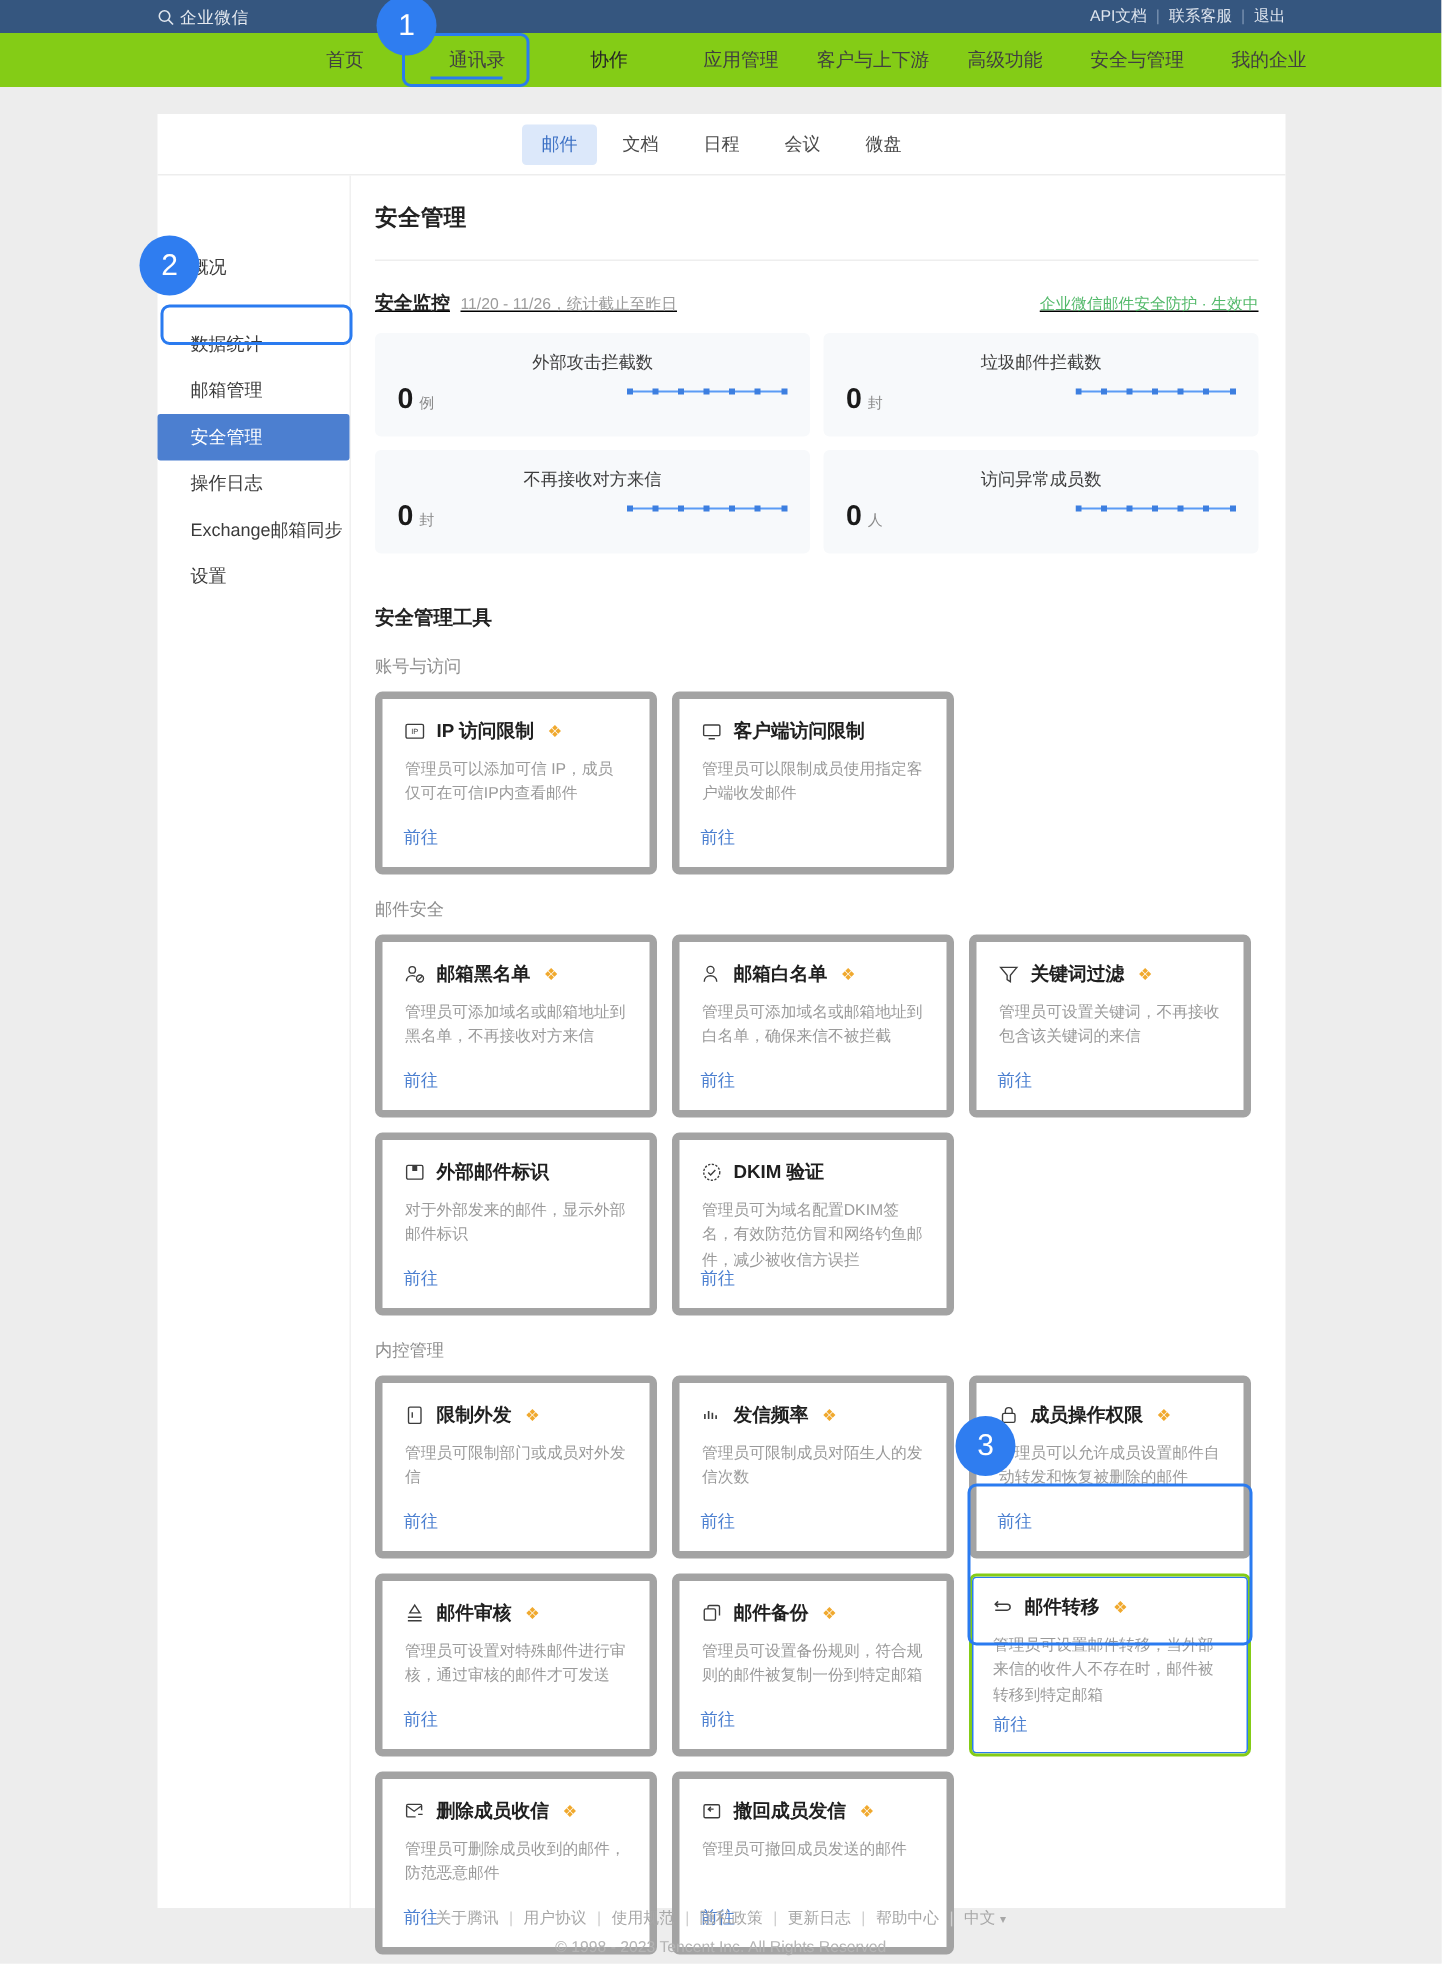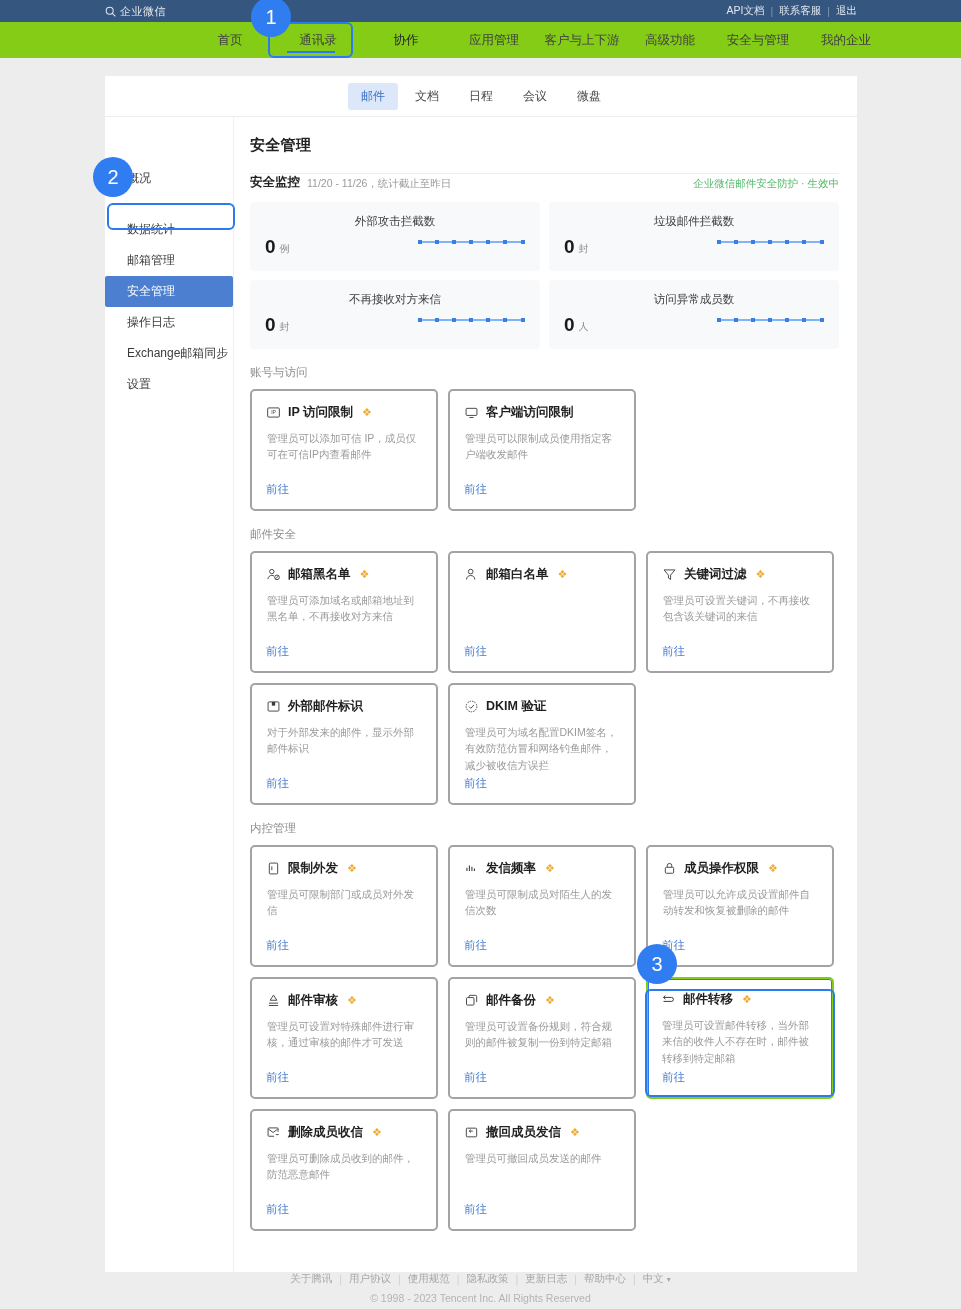--- a/index.html
+++ b/index.html
@@ -73,21 +73,21 @@
 
   
   .content { flex: 1; padding: 0 18px 0 16px; }
   .content-title {
     font-size: 15px; font-weight: bold; color: #222; padding: 19px 0 0 0;
     letter-spacing: .3px;
   }
   .title-rule { border-bottom: 1px solid #eeeeee; margin-top: 18px; }
 
   .monitor-head {
-    display: flex; align-items: flex-end; 
+    display: flex; align-items: center; margin-top: 20px; text-decoration: underline;
   }
   .monitor-title { font-size: 12.5px; font-weight: bold; color: #222; }
   .monitor-range { font-size: 10.5px; color: #9b9b9b; margin-left: 7px; }
   .monitor-status { margin-left: auto; font-size: 10.5px; color: #53b96a; }
 
   .stat-grid {
     display: grid; grid-template-columns: 1fr 1fr; gap: 9px; margin-top: 11px; text-align: center;
   }
   .stat-card {
     background: #f7f9fb; border-radius: 4px; height: 69px;
@@ -100,21 +100,21 @@
   .spark { position: absolute; right: 14px; bottom: 21px; }
 
   
   .tools-title {
     font-size: 13px; font-weight: bold; color: #222; margin-top: 34px;
   }
   .group-label { font-size: 11.5px; color: #8d8d8d; margin: 16px 0 9px 0; }
   .cards { display: flex; gap: 10px; flex-wrap: wrap; }
   .card {
     width: 188px; min-height: 122px; background: #fff;
-    border: 2px solid #a3a3a3; border-radius: 5px; padding: 13px 14px 0 14px;
+    border: 5px solid #a3a3a3; border-radius: 5px; padding: 13px 14px 0 14px;
     position: relative;
   }
   .card-head { display: flex; align-items: center; gap: 7px; }
   .card-icon { width: 15px; height: 15px; color: #3c3c3c; flex: 0 0 15px; }
   .card-icon svg { display: block; }
   .card-title { font-size: 12.5px; font-weight: bold; color: #1f1f1f; }
   .vip { color: #f0a92e; font-size: 11px; margin-left: 2px; font-weight: bold; }
   .card-desc {
     font-size: 10.5px; color: #9a9a9a; line-height: 1.55; margin-top: 9px;
     padding-left: 1px;
@@ -304,20 +304,21 @@
                 <rect x="34" y="2" width="4" height="4" fill="#3d7fe0"></rect>
                   <rect x="51" y="2" width="4" height="4" fill="#3d7fe0"></rect>
                 <rect x="68" y="2" width="4" height="4" fill="#3d7fe0"></rect>
                   <rect x="85" y="2" width="4" height="4" fill="#3d7fe0"></rect>
                 <rect x="103" y="2" width="4" height="4" fill="#3d7fe0"></rect>
               </svg>
             </span>
           </div>
         </div>
 
+        <div class="tools-title">安全管理工具</div>
 
         <div class="group-label">账号与访问</div>
         <div class="cards">
 
           <div class="card">
             <div class="card-head">
               <span class="card-icon">
                 <svg width="15" height="15" viewBox="0 0 18 18" fill="none" stroke="#3c3c3c" stroke-width="1.1">
                   <rect x="2" y="3.5" width="14" height="11" rx="1.2"></rect>
                   <text x="9" y="11" font-size="6" fill="#3c3c3c" stroke="none" text-anchor="middle" font-family="Liberation Sans">IP</text>
@@ -369,20 +370,21 @@
             <div class="card-head">
               <span class="card-icon">
                 <svg width="15" height="15" viewBox="0 0 18 18" fill="none" stroke="#3c3c3c" stroke-width="1.1">
                   <circle cx="8" cy="5.5" r="2.8"></circle>
                     <path d="M3 15c0-3 2.3-4.8 5-4.8s5 1.8 5 4.8"></path>
                 </svg>
               </span>
               <span class="card-title">邮箱白名单</span>
               <span class="vip">❖</span>
             </div>
+            <div class="card-desc">管理员可添加域名或邮箱地址到白名单，确保来信不被拦截</div>
             <div class="card-link">前往</div>
           </div>
 
           <div class="card">
             <div class="card-head">
               <span class="card-icon">
                 <svg width="15" height="15" viewBox="0 0 18 18" fill="none" stroke="#3c3c3c" stroke-width="1.1">
                   <path d="M2.5 3.5h13L10.3 9.8V15L7.7 13.3V9.8z"></path>
                 </svg>
               </span>

